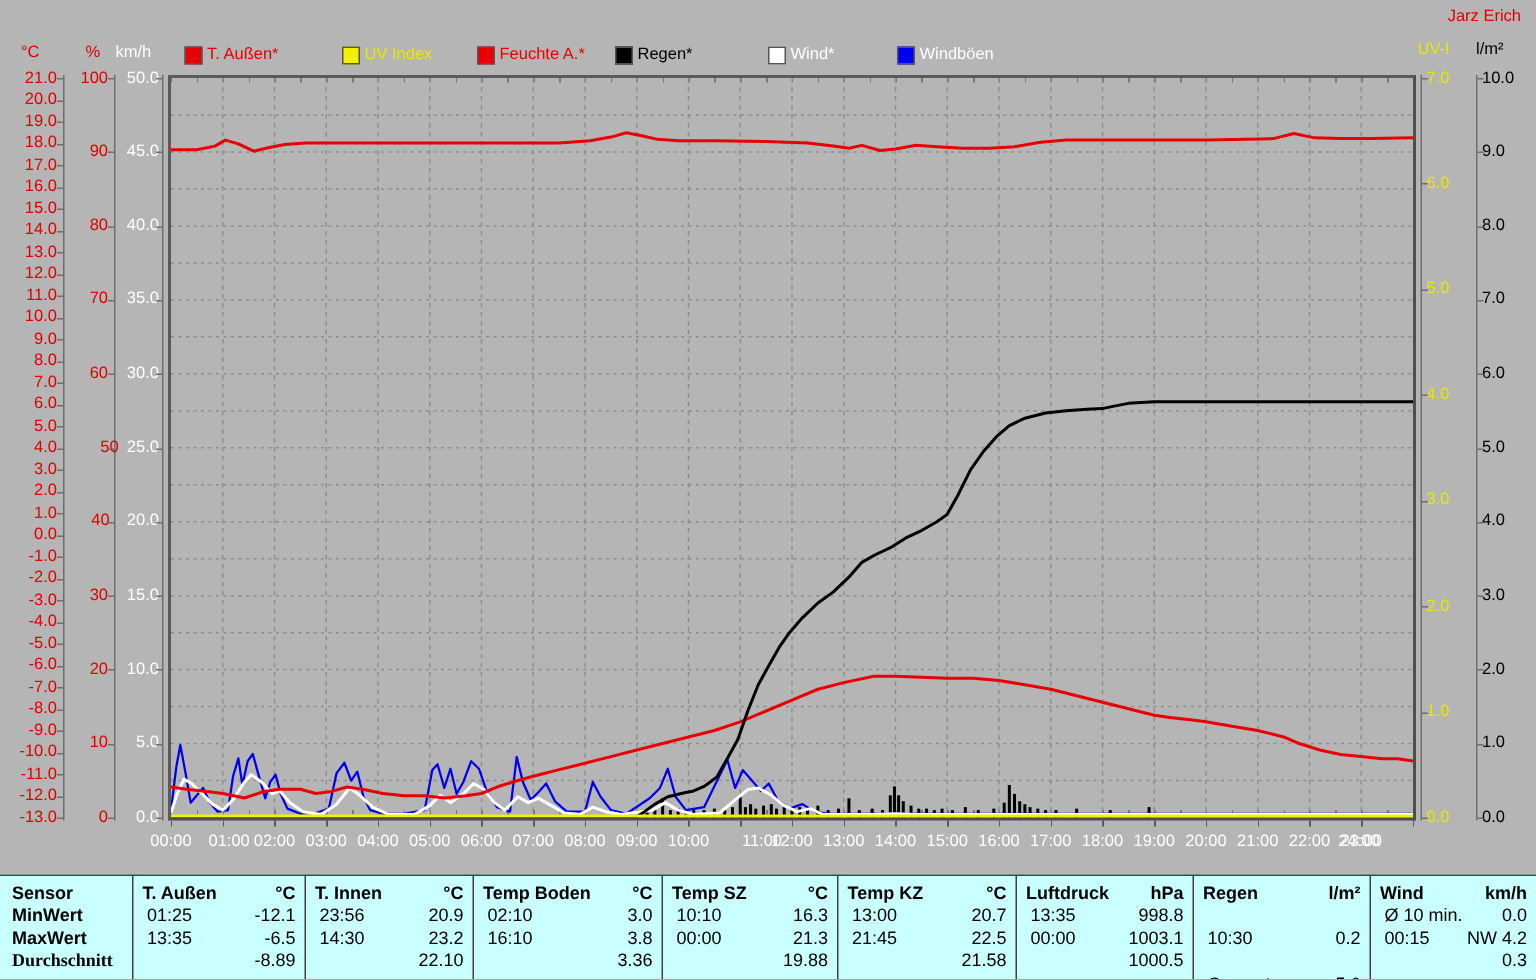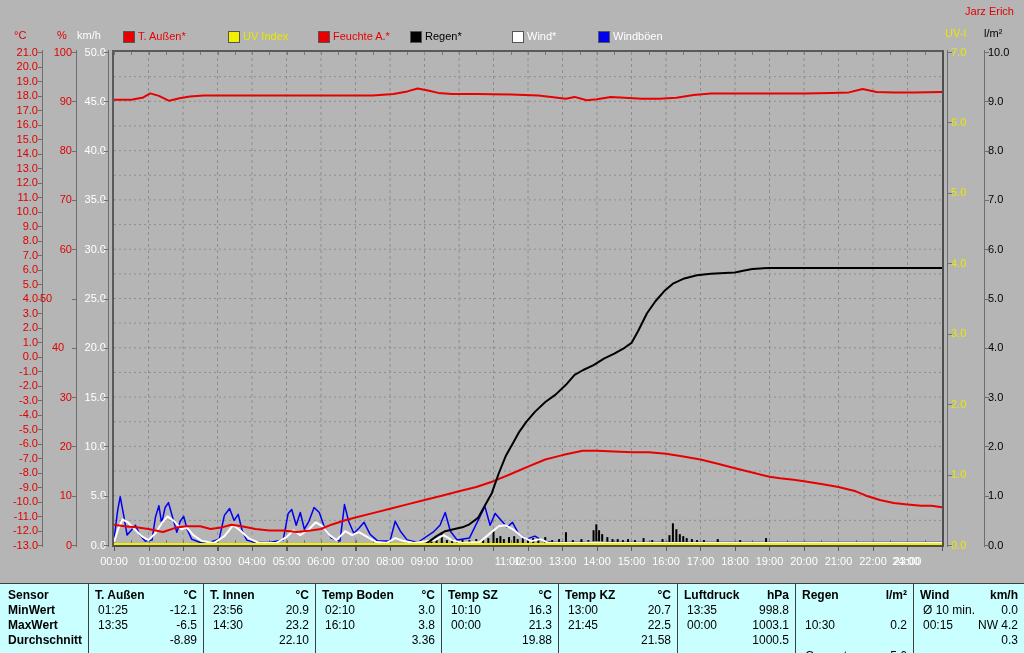--- a/index.html
+++ b/index.html
@@ -134,23 +134,23 @@
       <div class="tick" style="left: 42px; width: 30px; top: 45.5px; color: rgb(224, 0, 0); text-align: right;">100</div>
       <div class="tickmark" style="left: 72px; width: 4px; top: 52px;"></div>
       <div class="tick" style="left: 42px; width: 30px; top: 94.8px; color: rgb(224, 0, 0); text-align: right;">90</div>
       <div class="tickmark" style="left: 72px; width: 4px; top: 101.3px;"></div>
       <div class="tick" style="left: 42px; width: 30px; top: 144.1px; color: rgb(224, 0, 0); text-align: right;">80</div>
       <div class="tickmark" style="left: 72px; width: 4px; top: 150.6px;"></div>
       <div class="tick" style="left: 42px; width: 30px; top: 193.4px; color: rgb(224, 0, 0); text-align: right;">70</div>
       <div class="tickmark" style="left: 72px; width: 4px; top: 199.9px;"></div>
       <div class="tick" style="left: 42px; width: 30px; top: 242.7px; color: rgb(224, 0, 0); text-align: right;">60</div>
       <div class="tickmark" style="left: 72px; width: 4px; top: 249.2px;"></div>
-      <div class="tick" style="left: 40px; width: 30px; top: 292px; color: rgb(224, 0, 0); text-align: left;">50</div>
+      <div class="tick" style="left: 58px; width: 30px; top: 292px; color: rgb(224, 0, 0); text-align: center;">50</div>
       <div class="tickmark" style="left: 72px; width: 4px; top: 298.5px;"></div>
-      <div class="tick" style="left: 28px; width: 30px; top: 341.3px; color: rgb(224, 0, 0); text-align: left; padding-left: 24px;">40</div>
+      <div class="tick" style="left: 28px; width: 30px; top: 341.3px; color: rgb(224, 0, 0); text-align: center; padding-left: 24px;">40</div>
       <div class="tickmark" style="left: 72px; width: 4px; top: 347.8px;"></div>
       <div class="tick" style="left: 42px; width: 30px; top: 390.6px; color: rgb(224, 0, 0); text-align: right;">30</div>
       <div class="tickmark" style="left: 72px; width: 4px; top: 397.1px;"></div>
       <div class="tick" style="left: 42px; width: 30px; top: 439.9px; color: rgb(224, 0, 0); text-align: right;">20</div>
       <div class="tickmark" style="left: 72px; width: 4px; top: 446.4px;"></div>
       <div class="tick" style="left: 42px; width: 30px; top: 489.2px; color: rgb(224, 0, 0); text-align: right;">10</div>
       <div class="tickmark" style="left: 72px; width: 4px; top: 495.7px;"></div>
       <div class="tick" style="left: 42px; width: 30px; top: 538.5px; color: rgb(224, 0, 0); text-align: right;">0</div>
       <div class="tickmark" style="left: 72px; width: 4px; top: 545px;"></div>
       <div class="axline" style="left: 108px; top: 50px; height: 497px;"></div>
@@ -359,21 +359,21 @@
       <div class="wcol" style="width: 88px; flex: 0 0 auto;">
         <div class="wrow bold" style="top: 4px;">
           <div class="lt" style="left: 8px;">Sensor</div>
         </div>
         <div class="wrow bold" style="top: 19px;">
           <div class="lt" style="left: 8px;">MinWert</div>
         </div>
         <div class="wrow bold" style="top: 34px;">
           <div class="lt" style="left: 8px;">MaxWert</div>
         </div>
-        <div class="wrow bold" style="top: 49px;">
+        <div class="wrow bold" style="top: 49px; font-family: Liberation Serif, serif;">
           <div class="lt" style="left: 8px;">Durchschnitt</div>
         </div>
       </div>
       <div class="wcol" style="width: 115px; flex: 0 0 auto;">
         <div class="wrow bold" style="top: 4px;">
           <div class="lt" style="left: 6px;">T. Außen</div>
           <div class="rt">°C</div>
         </div>
         <div class="wrow" style="top: 19px;">
           <div class="lt">01:25</div>

